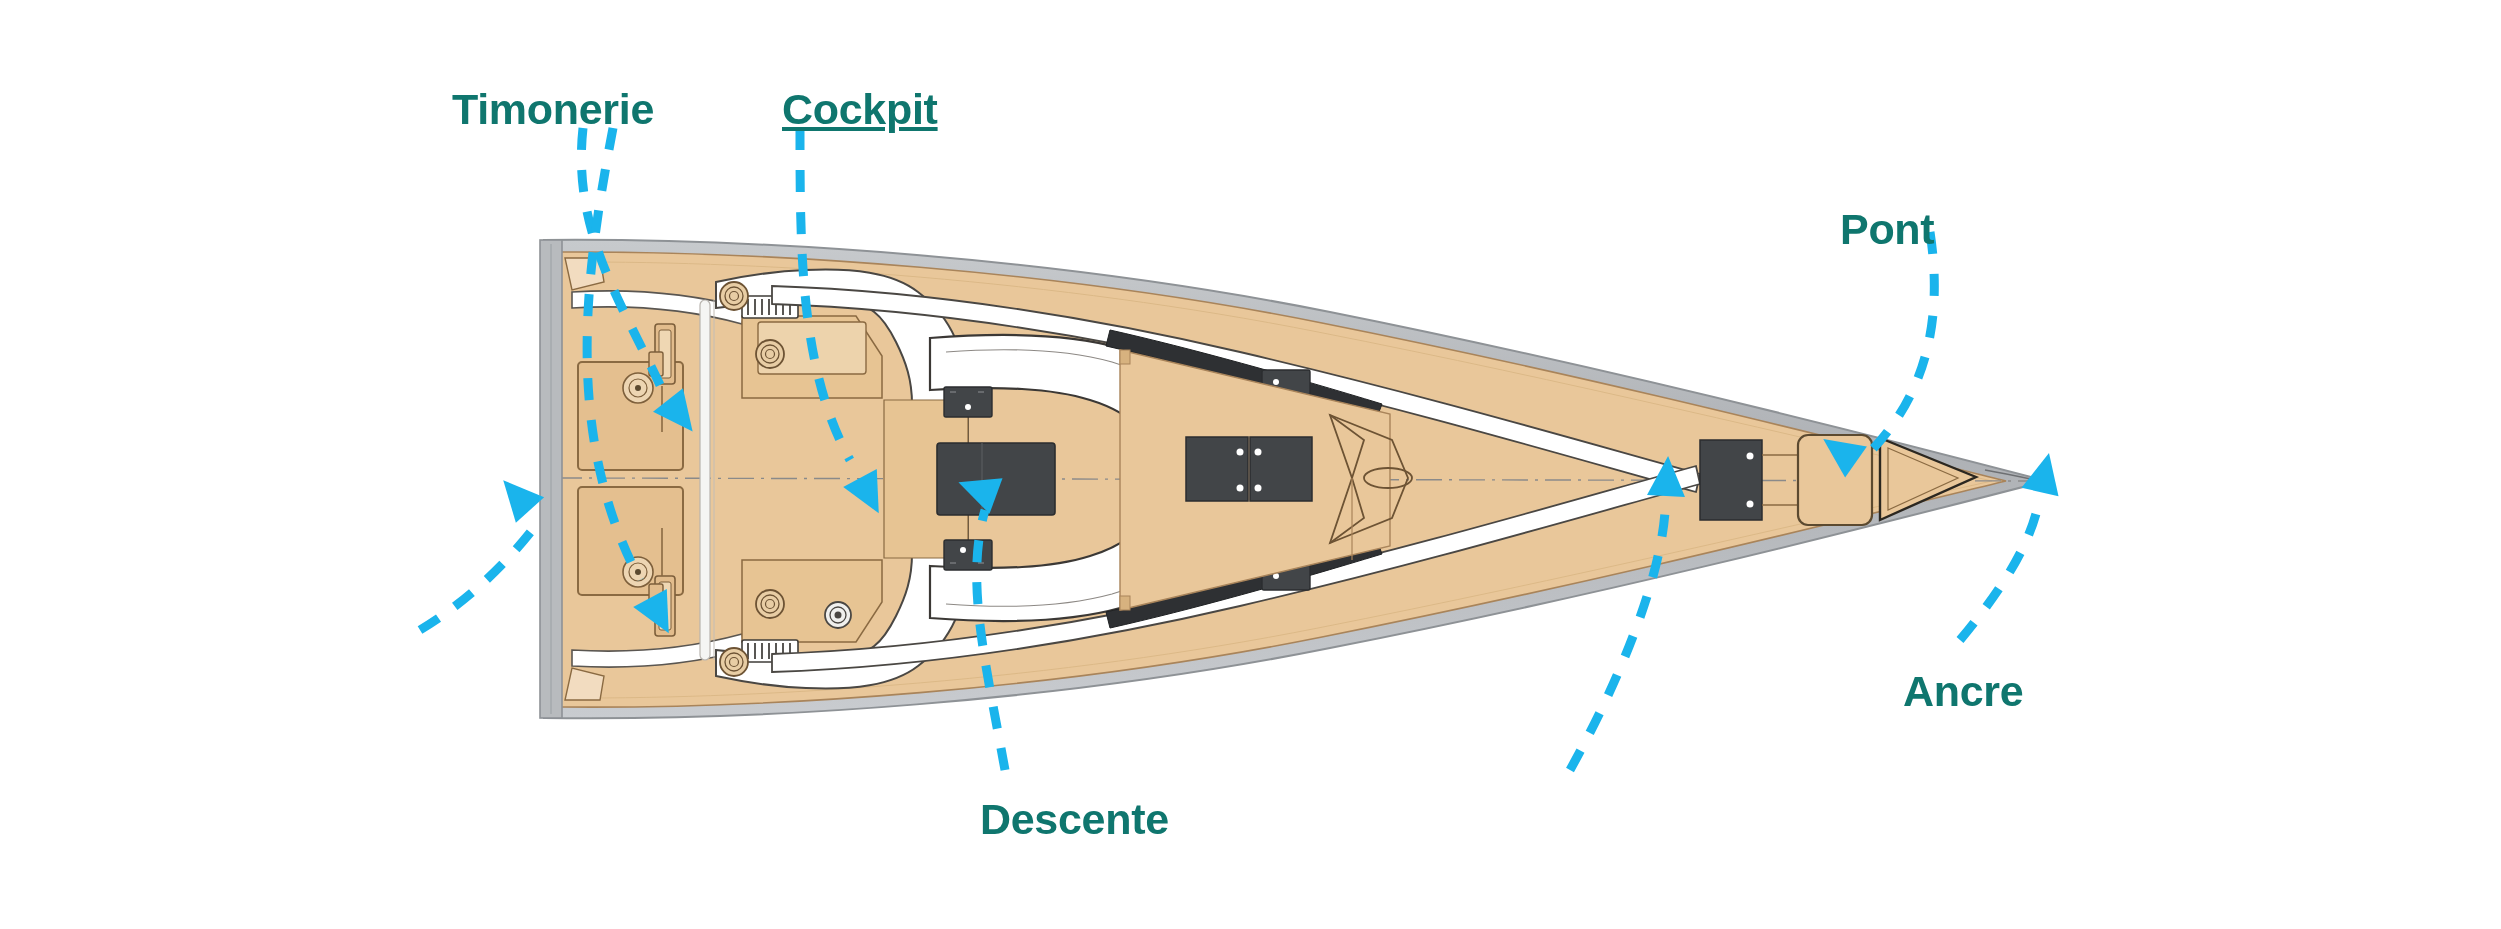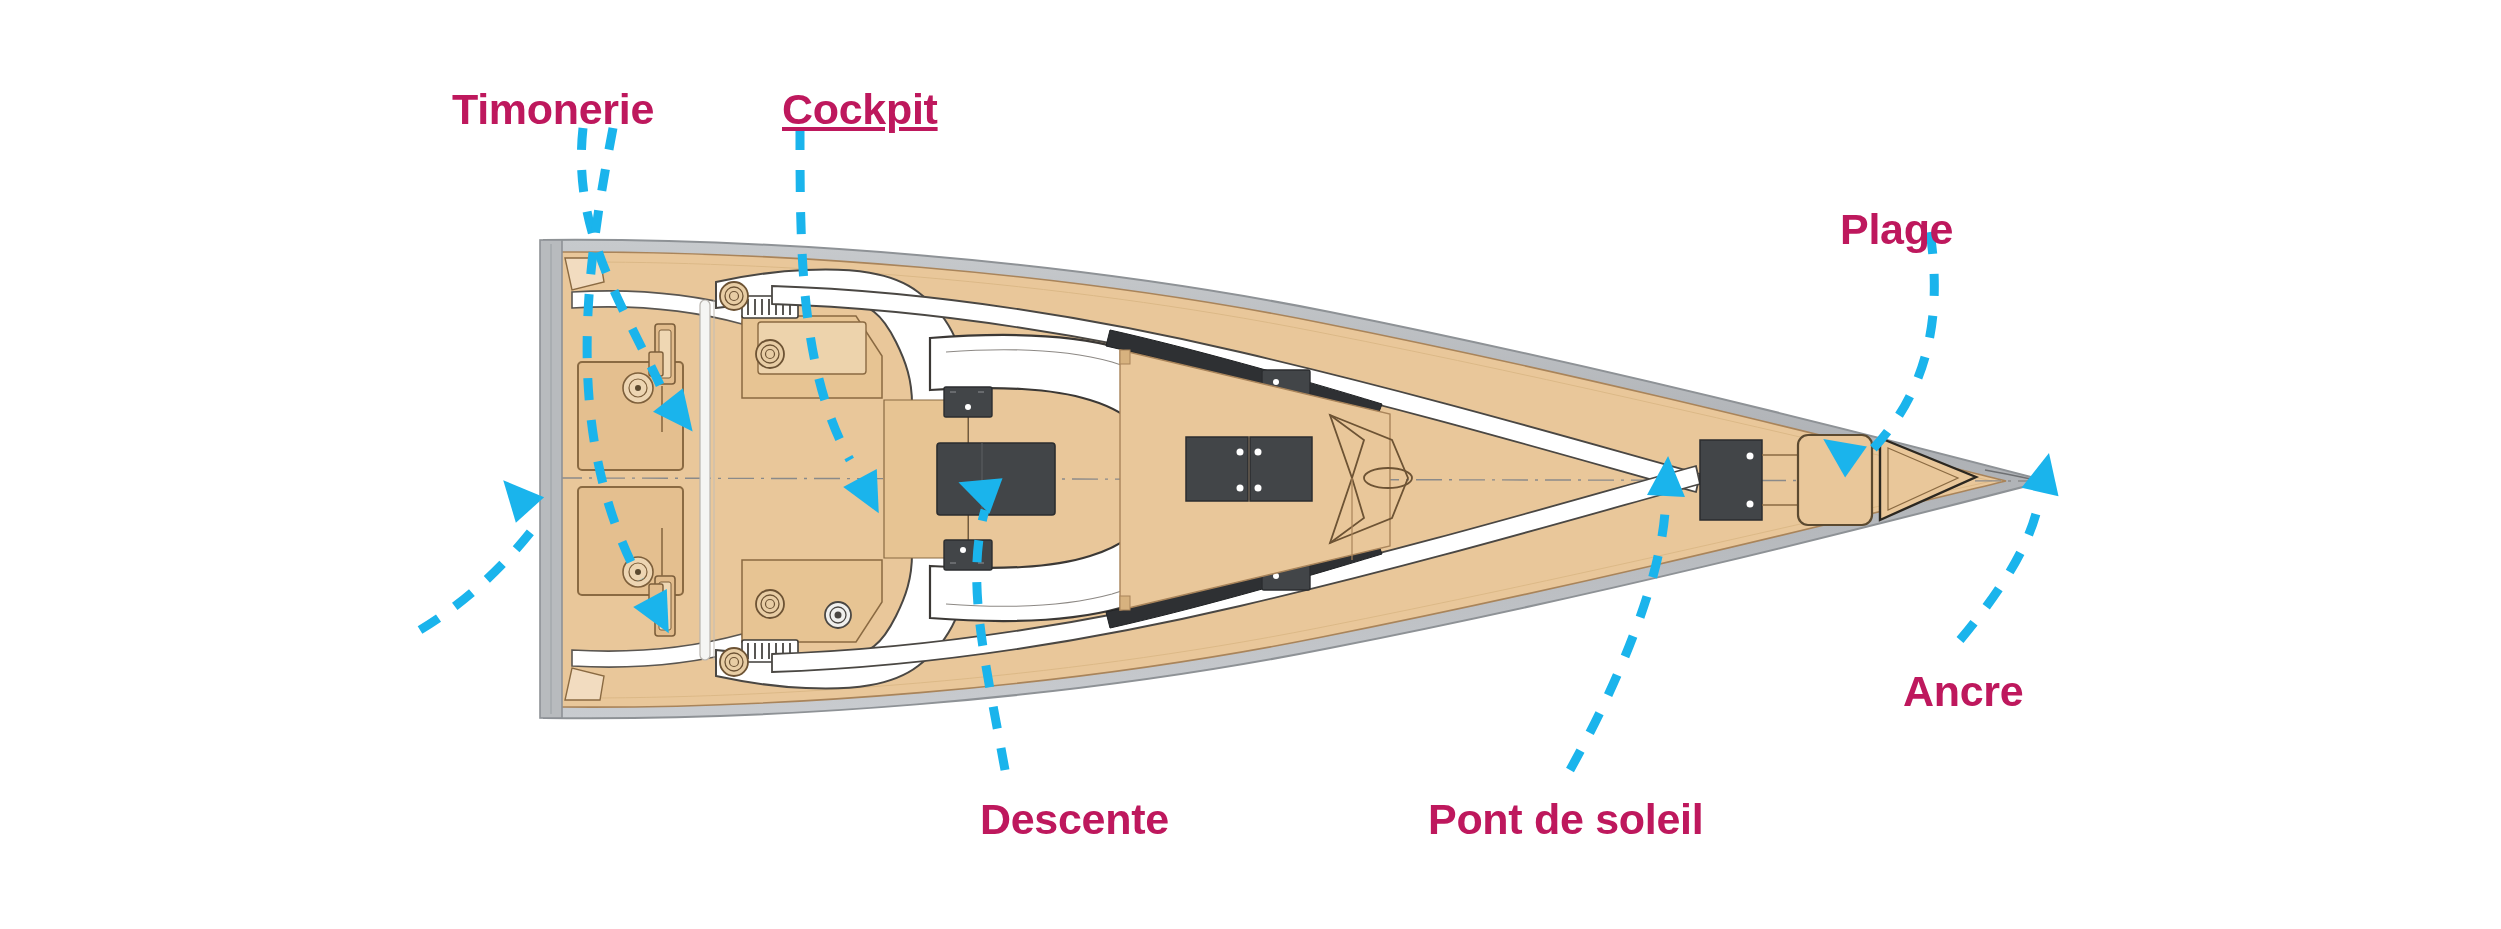--- a/index.html
+++ b/index.html
@@ -4,21 +4,21 @@
 <style>
   html,body{margin:0;padding:0;background:#ffffff;}
   body{
     width:2501px;height:929px;position:relative;overflow:hidden;
     font-family:"Liberation Sans", sans-serif;
     background:#ffffff;
   }
   #stage{position:absolute;left:0;top:0;width:2501px;height:929px;}
   .label{
     position:absolute;
-    color:#be185d;
+    color:#0f766e;
     font-weight:700;
     font-size:43px;
     letter-spacing:-0.3px;
     white-space:nowrap;
     font-family:"Liberation Sans", sans-serif;
     line-height:1;
   }
   svg{position:absolute;left:0;top:0;}
 </style>
 </head>
@@ -298,18 +298,17 @@
       <polygon points="0,-19 40,0 0,19" transform="translate(1856,462) rotate(215)"></polygon>
       <polygon points="0,-19 40,0 0,19" transform="translate(530,510) rotate(228)"></polygon>
       <polygon points="0,-19 40,0 0,19" transform="translate(996,496) rotate(200)"></polygon>
       <polygon points="0,-19 40,0 0,19" transform="translate(1666,496) rotate(273)"></polygon>
       <polygon points="0,-19 40,0 0,19" transform="translate(2040,492) rotate(283)"></polygon>
     </g>
   </svg>
 
   <div class="label" style="left:452px;top:88px;">Timonerie</div>
   <div class="label" style="left:782px;top:88px;text-decoration:underline;">Cockpit</div>
-  <div class="label" style="left:1840px;top:208px;">Plage</div>
+  <div class="label" style="left:1840px;top:208px;">Pont</div>
   <div class="label" style="left:980px;top:798px;">Descente</div>
-  <div class="label" style="left:1428px;top:798px;">Pont de soleil</div>
   <div class="label" style="left:1903px;top:670px;text-align:right;">Ancre</div>
 
 </div>
 
 </body></html>

